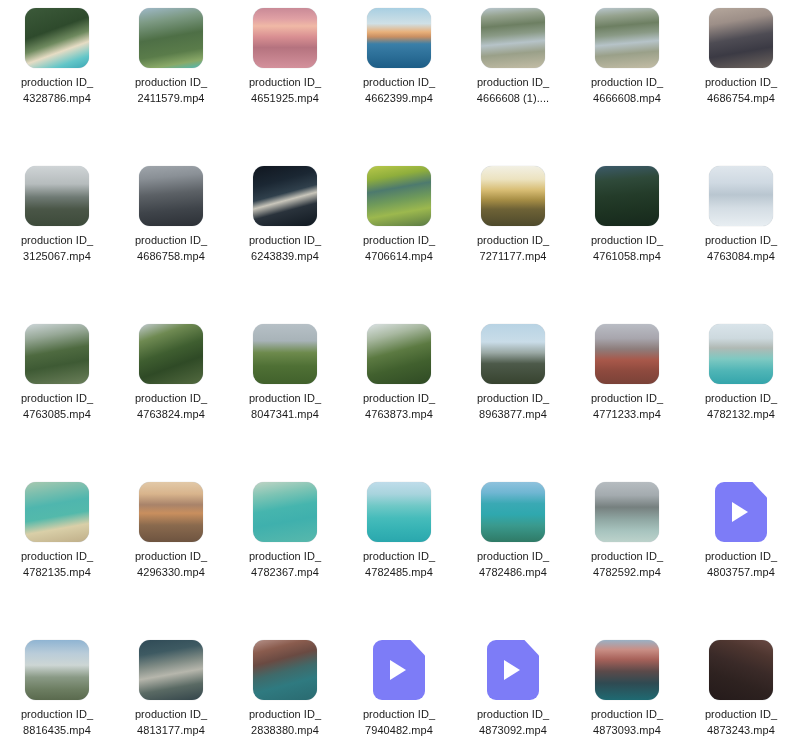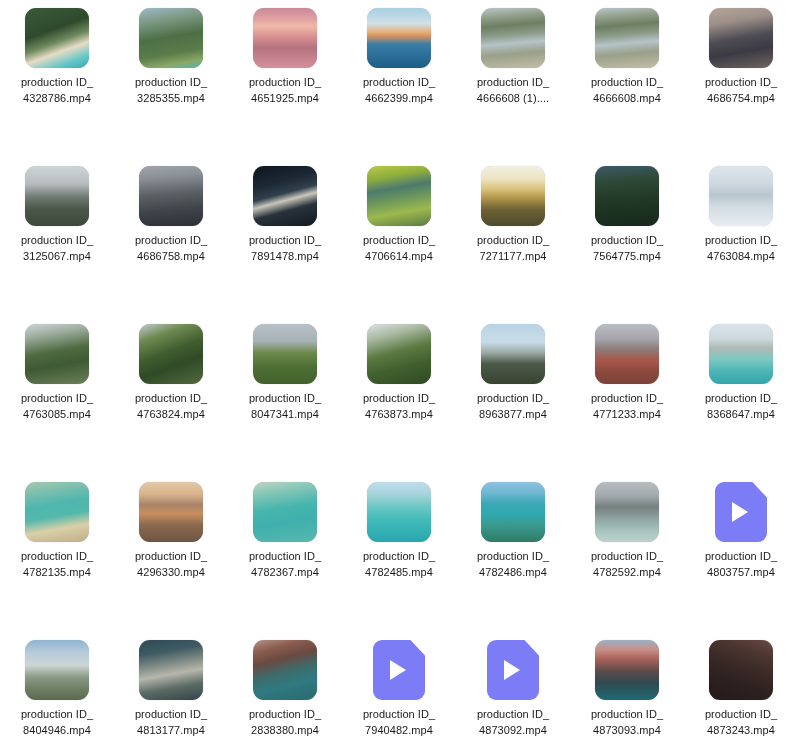--- a/index.html
+++ b/index.html
@@ -112,21 +112,21 @@
         </div>
       </div>
       <div class="file-label" style="color: rgb(27, 27, 27);"><span>production ID_</span><br><span>4328786.mp4</span></div>
     </div>
     <div class="file-item">
       <div class="thumb-wrap">
         <div class="thumb">
           <div class="lyr" style="background: linear-gradient(170deg, rgb(159, 185, 201) 0%, rgb(125, 154, 132) 22%, rgb(78, 111, 70) 48%, rgb(90, 124, 74) 72%, rgb(138, 169, 104) 88%, rgb(79, 184, 180) 100%); top: 0px; height: 100%;"></div>
         </div>
       </div>
-      <div class="file-label" style="color: rgb(27, 27, 27);"><span>production ID_</span><br><span>3285355.mp4</span></div>
+      <div class="file-label" style="color: rgb(27, 27, 27);"><span>production ID_</span><br><span>2411579.mp4</span></div>
     </div>
     <div class="file-item">
       <div class="thumb-wrap">
         <div class="thumb">
           <div class="lyr" style="background: linear-gradient(rgb(201, 138, 151) 0%, rgb(224, 160, 164) 18%, rgb(240, 185, 166) 30%, rgb(217, 143, 146) 48%, rgb(181, 115, 127) 66%, rgb(212, 145, 156) 100%); top: 0px; height: 100%;"></div>
         </div>
       </div>
       <div class="file-label" style="color: rgb(27, 27, 27);"><span>production ID_</span><br><span>4651925.mp4</span></div>
     </div>
     <div class="file-item">
@@ -176,21 +176,21 @@
         </div>
       </div>
       <div class="file-label" style="color: rgb(27, 27, 27);"><span>production ID_</span><br><span>4686758.mp4</span></div>
     </div>
     <div class="file-item">
       <div class="thumb-wrap">
         <div class="thumb">
           <div class="lyr" style="background: linear-gradient(165deg, rgb(16, 22, 31) 0%, rgb(27, 39, 51) 28%, rgb(48, 64, 76) 46%, rgb(201, 198, 187) 56%, rgb(42, 51, 60) 70%, rgb(16, 24, 32) 100%); top: 0px; height: 100%;"></div>
         </div>
       </div>
-      <div class="file-label" style="color: rgb(27, 27, 27);"><span>production ID_</span><br><span>7891478.mp4</span></div>
+      <div class="file-label" style="color: rgb(27, 27, 27);"><span>production ID_</span><br><span>6243839.mp4</span></div>
     </div>
     <div class="file-item">
       <div class="thumb-wrap">
         <div class="thumb">
           <div class="lyr" style="background: linear-gradient(170deg, rgb(185, 201, 74) 0%, rgb(143, 174, 60) 20%, rgb(77, 122, 110) 38%, rgb(111, 154, 90) 56%, rgb(156, 184, 78) 74%, rgb(90, 122, 68) 100%); top: 0px; height: 100%;"></div>
         </div>
       </div>
       <div class="file-label" style="color: rgb(27, 27, 27);"><span>production ID_</span><br><span>4706614.mp4</span></div>
     </div>
     <div class="file-item">
@@ -200,21 +200,21 @@
         </div>
       </div>
       <div class="file-label" style="color: rgb(27, 27, 27);"><span>production ID_</span><br><span>7271177.mp4</span></div>
     </div>
     <div class="file-item">
       <div class="thumb-wrap">
         <div class="thumb">
           <div class="lyr" style="background: linear-gradient(175deg, rgb(60, 90, 106) 0%, rgb(47, 74, 58) 24%, rgb(36, 60, 42) 48%, rgb(29, 51, 34) 72%, rgb(22, 40, 28) 100%); top: 0px; height: 100%;"></div>
         </div>
       </div>
-      <div class="file-label" style="color: rgb(27, 27, 27);"><span>production ID_</span><br><span>7564775.mp4</span></div>
+      <div class="file-label" style="color: rgb(27, 27, 27);"><span>production ID_</span><br><span>4761058.mp4</span></div>
     </div>
     <div class="file-item">
       <div class="thumb-wrap">
         <div class="thumb">
           <div class="lyr" style="background: linear-gradient(rgb(223, 230, 236) 0%, rgb(207, 217, 226) 28%, rgb(185, 198, 208) 48%, rgb(212, 221, 228) 70%, rgb(232, 238, 242) 100%); top: 0px; height: 100%;"></div>
         </div>
       </div>
       <div class="file-label" style="color: rgb(27, 27, 27);"><span>production ID_</span><br><span>4763084.mp4</span></div>
     </div>
     <div class="file-item">
@@ -264,21 +264,21 @@
         </div>
       </div>
       <div class="file-label" style="color: rgb(27, 27, 27);"><span>production ID_</span><br><span>4771233.mp4</span></div>
     </div>
     <div class="file-item">
       <div class="thumb-wrap">
         <div class="thumb">
           <div class="lyr" style="background: linear-gradient(rgb(217, 228, 234) 0%, rgb(205, 217, 222) 24%, rgb(176, 185, 180) 40%, rgb(127, 201, 194) 58%, rgb(79, 181, 182) 78%, rgb(52, 165, 171) 100%); top: 0px; height: 100%;"></div>
         </div>
       </div>
-      <div class="file-label" style="color: rgb(27, 27, 27);"><span>production ID_</span><br><span>8368647.mp4</span></div>
+      <div class="file-label" style="color: rgb(27, 27, 27);"><span>production ID_</span><br><span>4782132.mp4</span></div>
     </div>
     <div class="file-item">
       <div class="thumb-wrap">
         <div class="thumb">
           <div class="lyr" style="background: linear-gradient(170deg, rgb(168, 201, 176) 0%, rgb(125, 191, 174) 18%, rgb(79, 182, 174) 38%, rgb(83, 185, 171) 56%, rgb(217, 207, 168) 74%, rgb(191, 174, 136) 100%); top: 0px; height: 100%;"></div>
         </div>
       </div>
       <div class="file-label" style="color: rgb(27, 27, 27);"><span>production ID_</span><br><span>4782135.mp4</span></div>
     </div>
     <div class="file-item">
@@ -329,21 +329,21 @@
         </div>
       </div>
       <div class="file-label" style="color: rgb(27, 27, 27);"><span>production ID_</span><br><span>4803757.mp4</span></div>
     </div>
     <div class="file-item">
       <div class="thumb-wrap">
         <div class="thumb">
           <div class="lyr" style="background: linear-gradient(rgb(143, 180, 210) 0%, rgb(185, 204, 217) 22%, rgb(205, 214, 212) 42%, rgb(138, 154, 134) 62%, rgb(109, 126, 98) 82%, rgb(90, 106, 78) 100%); top: 0px; height: 100%;"></div>
         </div>
       </div>
-      <div class="file-label" style="color: rgb(27, 27, 27);"><span>production ID_</span><br><span>8404946.mp4</span></div>
+      <div class="file-label" style="color: rgb(27, 27, 27);"><span>production ID_</span><br><span>8816435.mp4</span></div>
     </div>
     <div class="file-item">
       <div class="thumb-wrap">
         <div class="thumb">
           <div class="lyr" style="background: linear-gradient(170deg, rgb(47, 74, 86) 0%, rgb(62, 90, 98) 22%, rgb(126, 138, 132) 40%, rgb(182, 182, 172) 56%, rgb(90, 106, 100) 76%, rgb(51, 68, 74) 100%); top: 0px; height: 100%;"></div>
         </div>
       </div>
       <div class="file-label" style="color: rgb(27, 27, 27);"><span>production ID_</span><br><span>4813177.mp4</span></div>
     </div>
     <div class="file-item">

